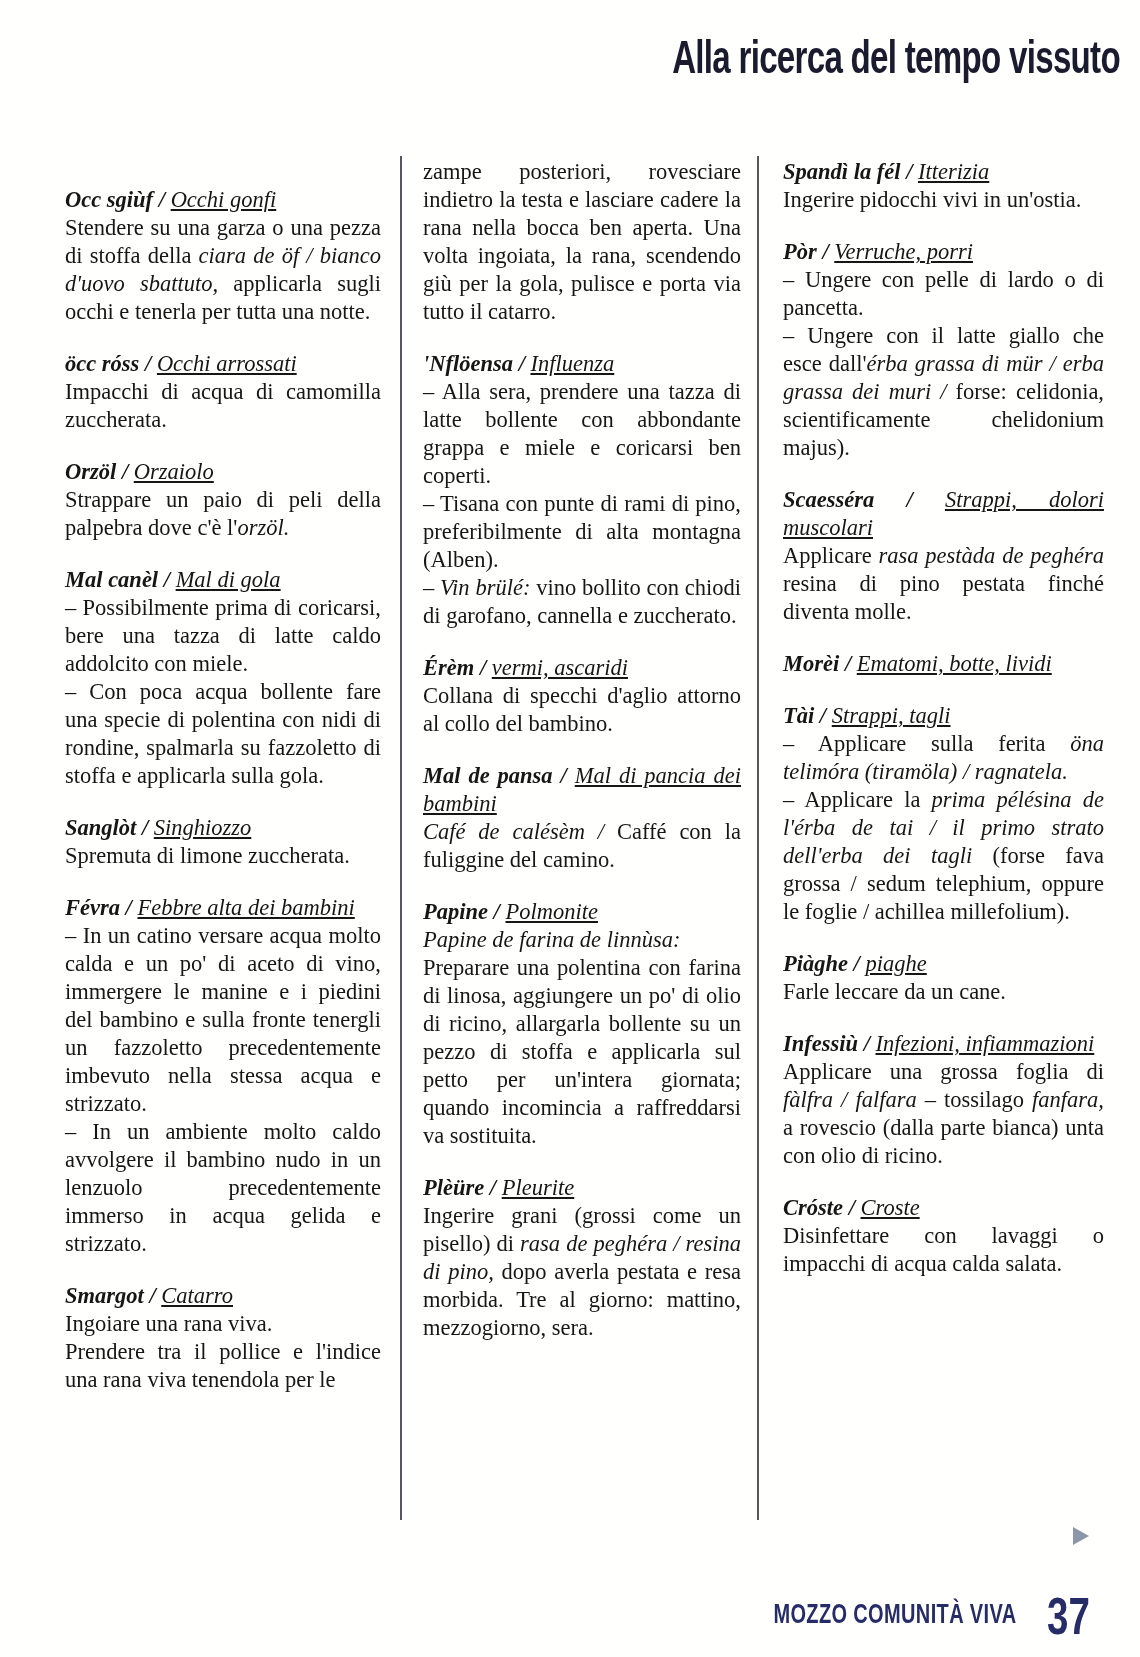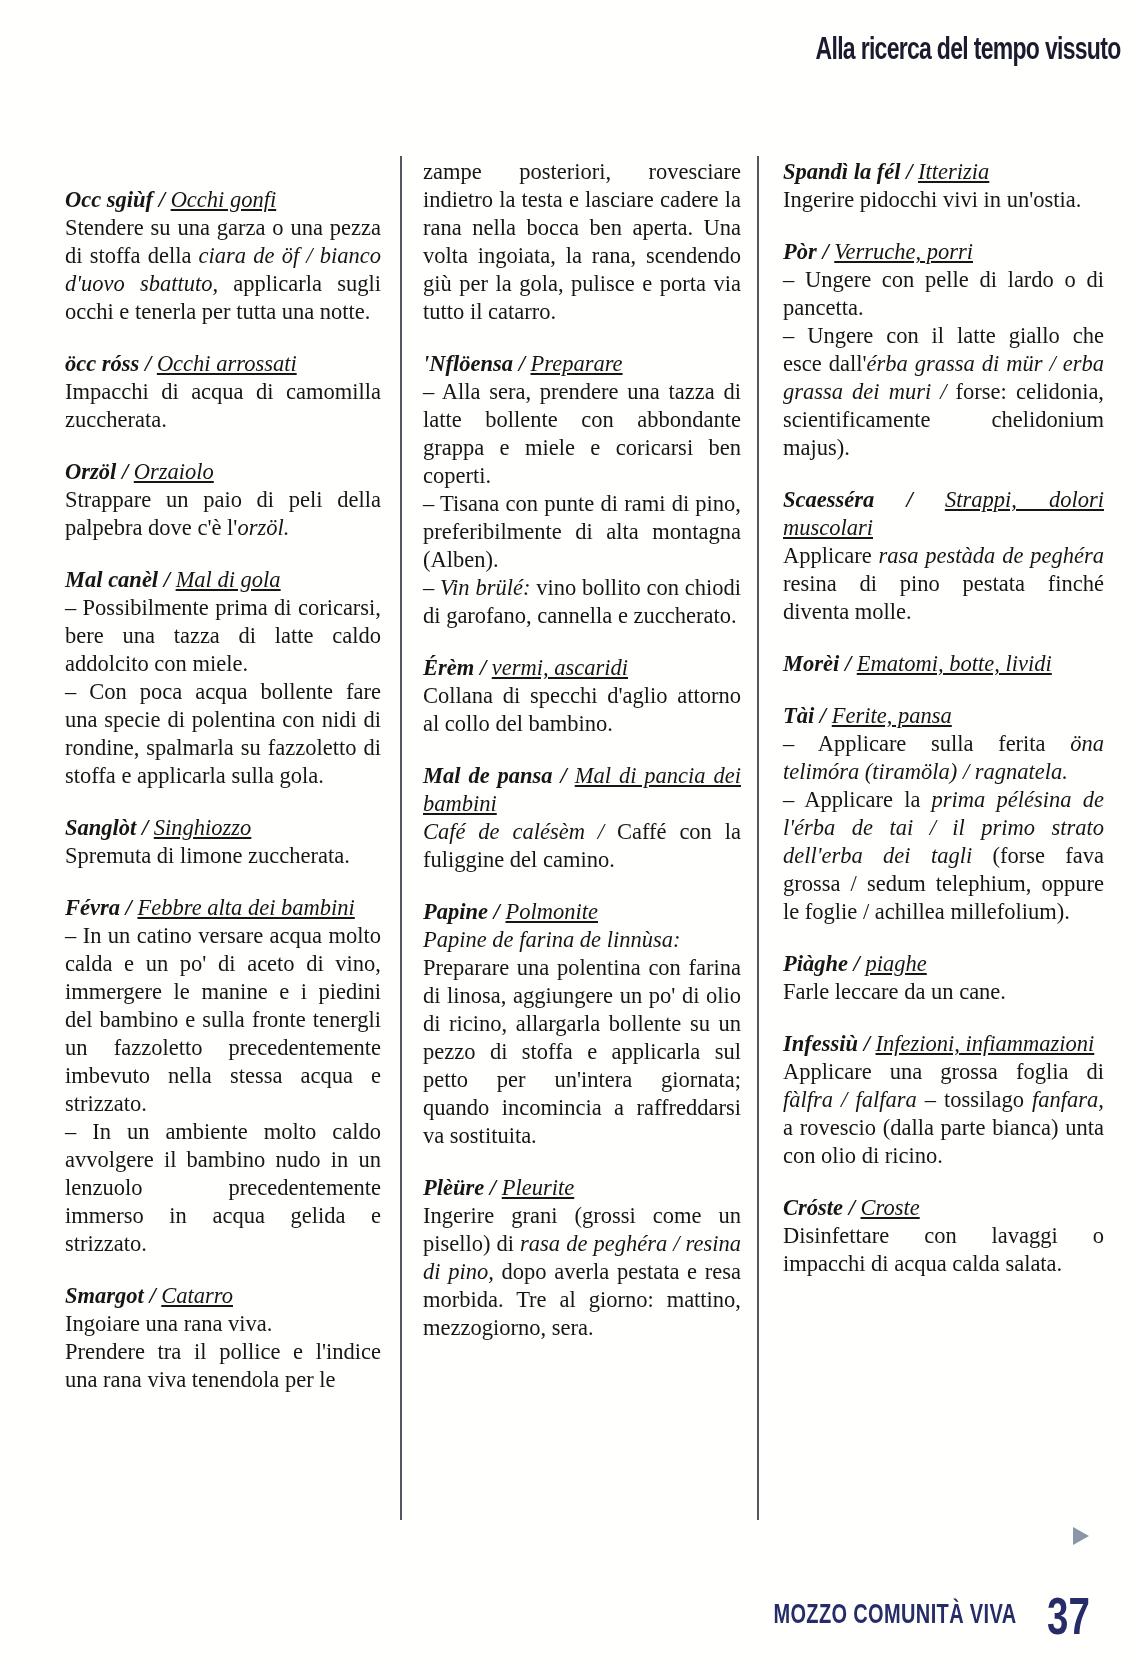--- a/index.html
+++ b/index.html
@@ -10,21 +10,21 @@
     overflow:hidden;
     font-family:"Liberation Serif", serif;
     color:#161616;
   }
   .title{
     position:absolute;
     top:30px;right:20px;
     margin:0;
     font-family:"Liberation Sans", sans-serif;
     font-weight:bold;
-    font-size:32px;
+    font-size:46px;
     letter-spacing:-1px;
     color:#1b1b30;
     white-space:nowrap;
   }
   .title .squeeze{
     display:inline-block;
     transform:scaleX(0.72);
     transform-origin:100% 50%;
   }
   .col{
@@ -123,21 +123,21 @@
         <p class="para"><span>Ingoiare una rana viva.</span></p>
         <p class="para"><span>Prendere tra il pollice e l'indice una rana viva tenendola per le</span></p>
       </div>
     </div>
   <div class="vdivider d1"></div>
   <div class="col col2" id="col-1">
       <div class="entry">
         <p class="para"><span>zampe posteriori, rovesciare indietro la testa e lasciare cadere la rana nella bocca ben aperta. Una volta ingoiata, la rana, scendendo giù per la gola, pulisce e porta via tutto il catarro.</span></p>
       </div>
       <div class="entry">
-        <div class="entry-head"><span class="term">'Nflöensa / </span><span class="gloss">Preparare</span></div>
+        <div class="entry-head"><span class="term">'Nflöensa / </span><span class="gloss">Influenza</span></div>
         <p class="para"><span>– Alla sera, prendere una tazza di latte bollente con abbondante grappa e miele e coricarsi ben coperti.</span></p>
         <p class="para"><span>– Tisana con punte di rami di pino, preferibilmente di alta montagna (Alben).</span></p>
         <p class="para"><span>– </span><span class="it">Vin brülé:</span><span> vino bollito con chiodi di garofano, cannella e zuccherato.</span></p>
       </div>
       <div class="entry">
         <div class="entry-head"><span class="term">Érèm / </span><span class="gloss">vermi, ascaridi</span></div>
         <p class="para"><span>Collana di specchi d'aglio attorno al collo del bambino.</span></p>
       </div>
       <div class="entry">
         <div class="entry-head"><span class="term">Mal de pansa / </span><span class="gloss">Mal di pancia dei bambini</span></div>
@@ -165,21 +165,21 @@
         <p class="para"><span>– Ungere con il latte giallo che esce dall'</span><span class="it">érba grassa di mür / erba grassa dei muri /</span><span> forse: celidonia, scientificamente chelidonium majus).</span></p>
       </div>
       <div class="entry">
         <div class="entry-head"><span class="term">Scaesséra / </span><span class="gloss">Strappi, dolori muscolari</span></div>
         <p class="para"><span>Applicare </span><span class="it">rasa pestàda de peghéra</span><span> resina di pino pestata finché diventa molle.</span></p>
       </div>
       <div class="entry">
         <div class="entry-head"><span class="term">Morèi / </span><span class="gloss">Ematomi, botte, lividi</span></div>
       </div>
       <div class="entry">
-        <div class="entry-head"><span class="term">Tài / </span><span class="gloss">Ferite, pansa</span></div>
+        <div class="entry-head"><span class="term">Tài / </span><span class="gloss">Strappi, tagli</span></div>
         <p class="para"><span>– Applicare sulla ferita </span><span class="it">öna telimóra (tiramöla) / ragnatela.</span></p>
         <p class="para"><span>– Applicare la </span><span class="it">prima pélésina de l'érba de tai / il primo strato dell'erba dei tagli</span><span> (forse fava grossa / sedum telephium, oppure le foglie / achillea millefolium).</span></p>
       </div>
       <div class="entry">
         <div class="entry-head"><span class="term">Piàghe / </span><span class="gloss">piaghe</span></div>
         <p class="para"><span>Farle leccare da un cane.</span></p>
       </div>
       <div class="entry">
         <div class="entry-head"><span class="term">Infessiù / </span><span class="gloss">Infezioni, infiammazioni</span></div>
         <p class="para"><span>Applicare una grossa foglia di </span><span class="it">fàlfra / falfara</span><span> – tossilago </span><span class="it">fanfara,</span><span> a rovescio (dalla parte bianca) unta con olio di ricino.</span></p>

